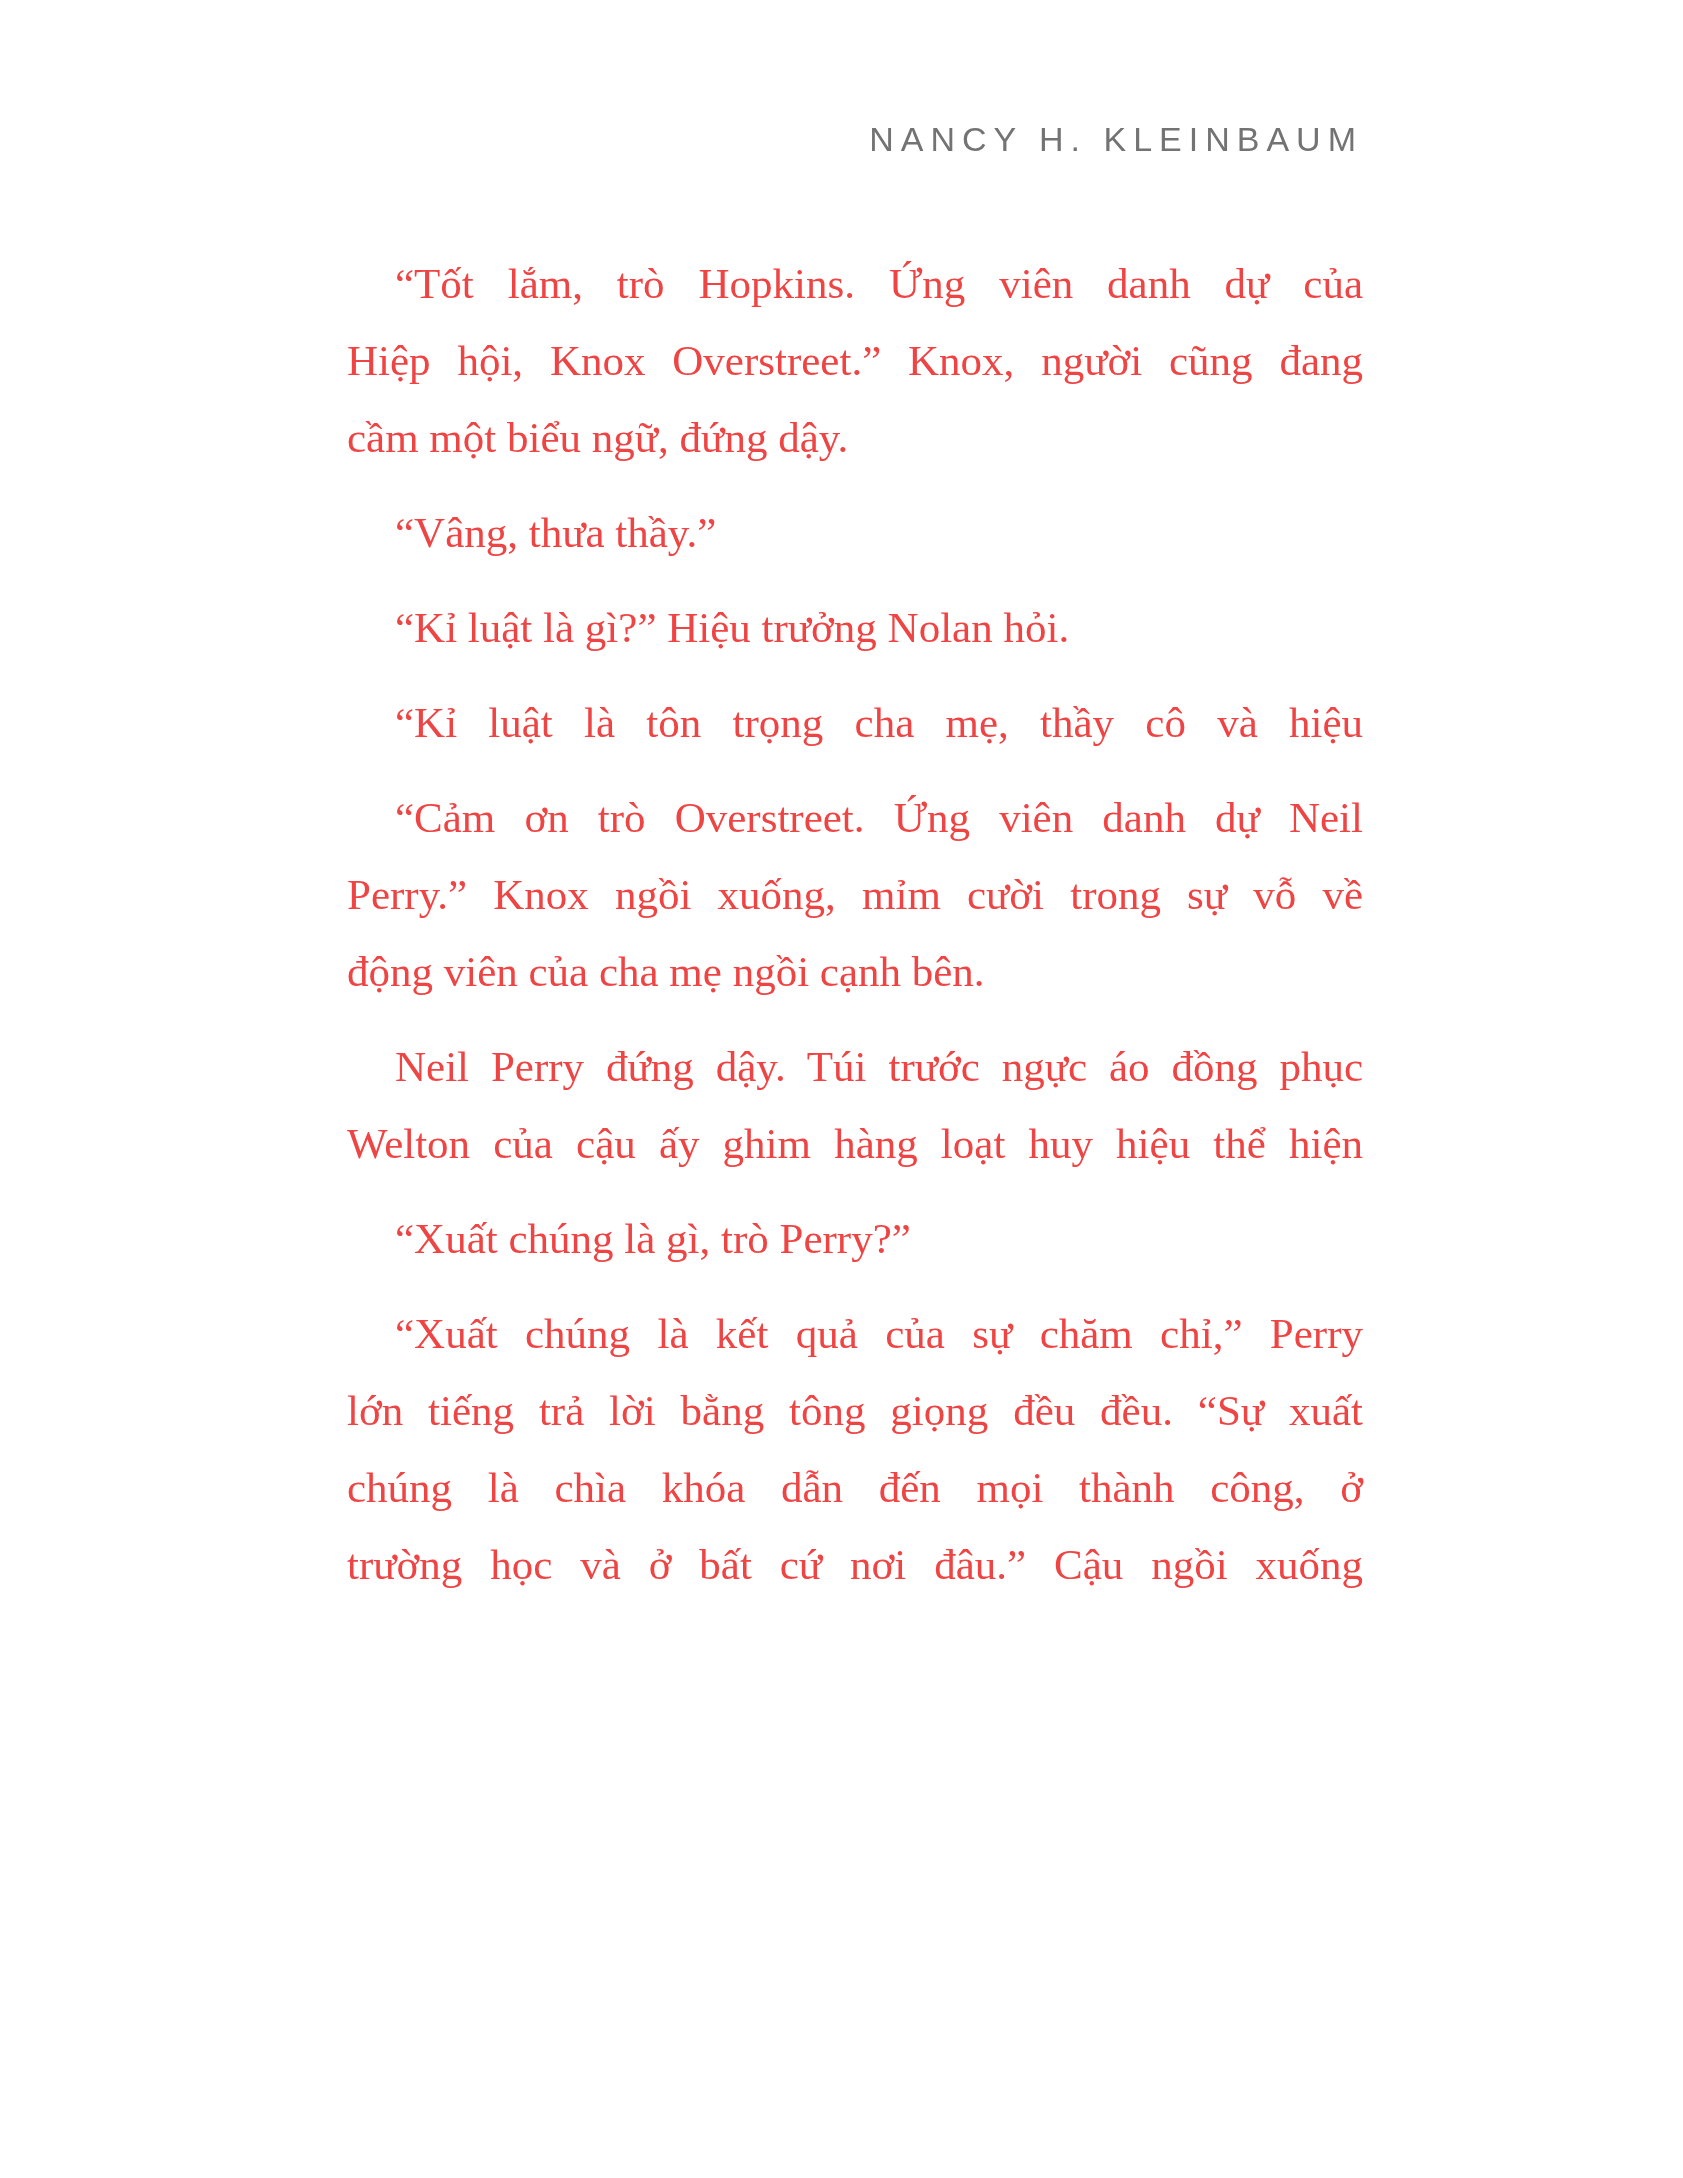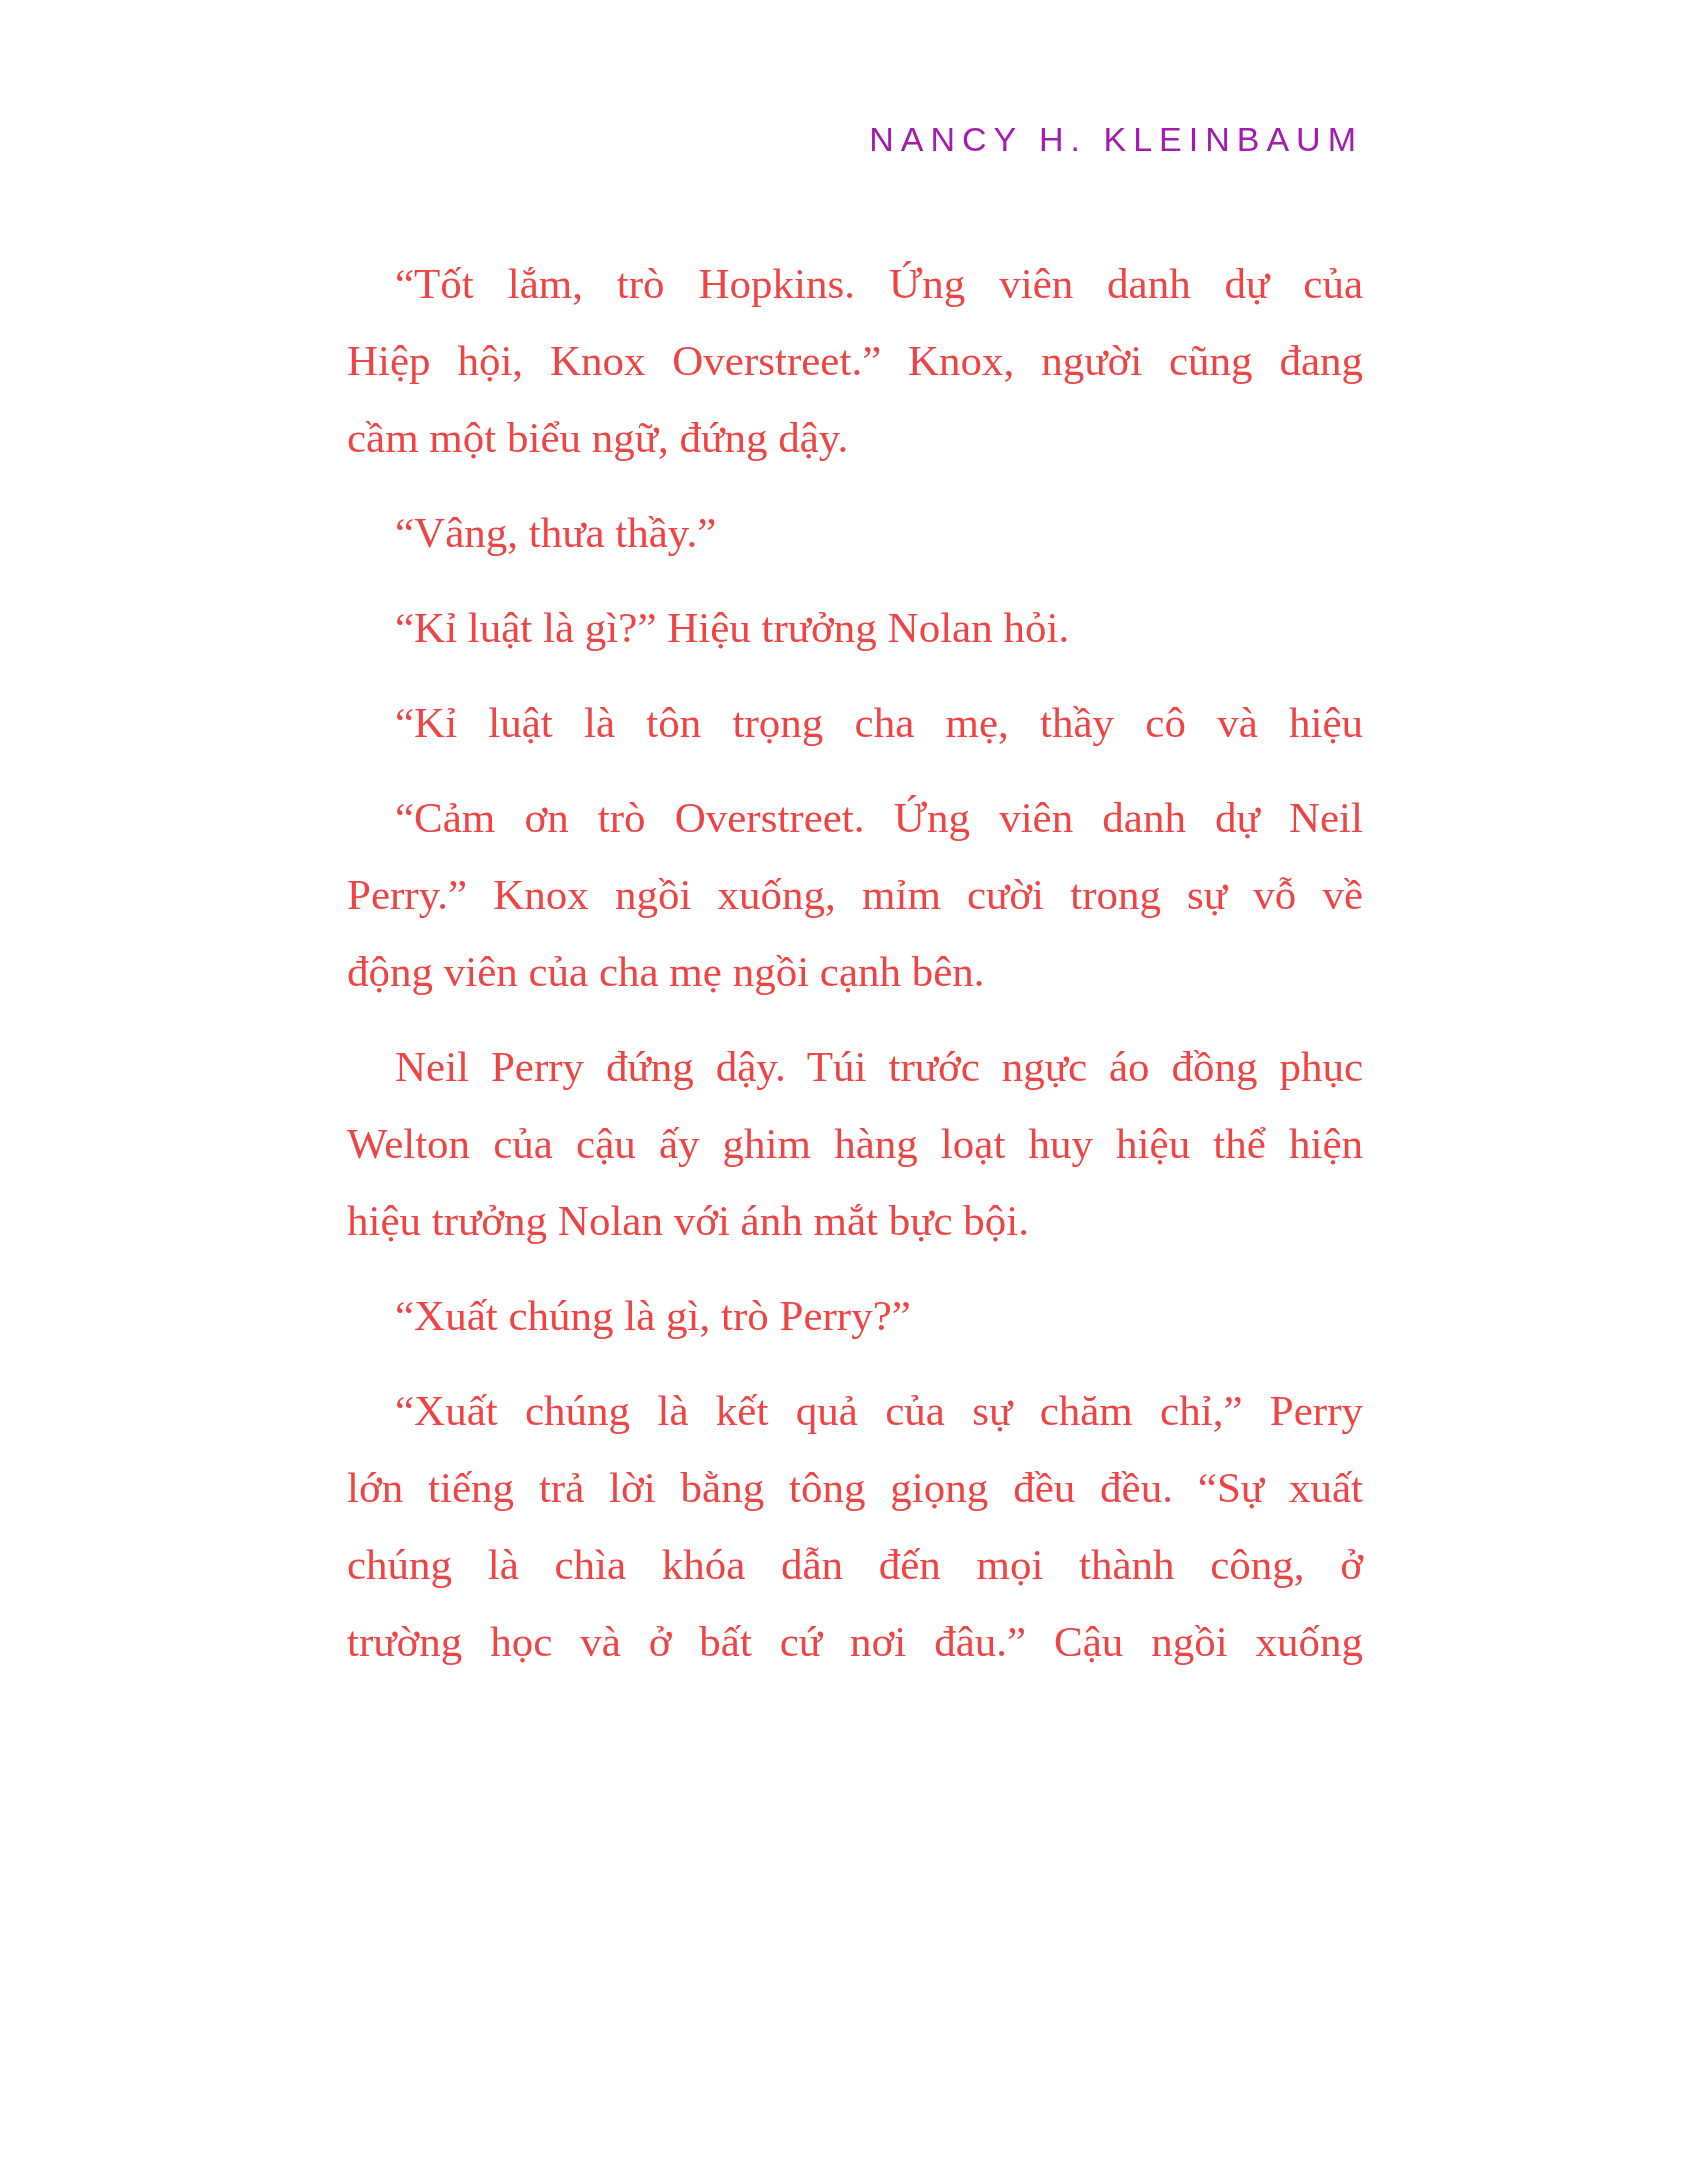--- a/index.html
+++ b/index.html
@@ -18,21 +18,21 @@
   .running-header {
     position: absolute;
     left: 347px;
     top: 120px;
     width: 1016px;
     text-align: right;
     font-family: "Liberation Sans", sans-serif;
     font-size: 34px;
     font-weight: 400;
     letter-spacing: 7px;
-    color: #a21caf;
+    color: #737373;
     white-space: nowrap;
   }
   .content {
     position: absolute;
     left: 347px;
     top: 245px;
     width: 1016px;
     color: #ef4444;
     font-size: 43px;
   }
@@ -85,21 +85,20 @@
         <div class="line first">“Kỉ luật là tôn trọng cha mẹ, thầy cô và hiệu</div>
       </div>
       <div class="para">
         <div class="line first">“Cảm ơn trò Overstreet. Ứng viên danh dự Neil</div>
         <div class="line">Perry.” Knox ngồi xuống, mỉm cười trong sự vỗ về</div>
         <div class="line unjust">động viên của cha mẹ ngồi cạnh bên.</div>
       </div>
       <div class="para">
         <div class="line first">Neil Perry đứng dậy. Túi trước ngực áo đồng phục</div>
         <div class="line">Welton của cậu ấy ghim hàng loạt huy hiệu thể hiện</div>
-        <div class="line unjust">hiệu trưởng Nolan với ánh mắt bực bội.</div>
       </div>
       <div class="para">
         <div class="line first unjust">“Xuất chúng là gì, trò Perry?”</div>
       </div>
       <div class="para">
         <div class="line first">“Xuất chúng là kết quả của sự chăm chỉ,” Perry</div>
         <div class="line">lớn tiếng trả lời bằng tông giọng đều đều. “Sự xuất</div>
         <div class="line">chúng là chìa khóa dẫn đến mọi thành công, ở</div>
         <div class="line">trường học và ở bất cứ nơi đâu.” Cậu ngồi xuống</div>
       </div>

